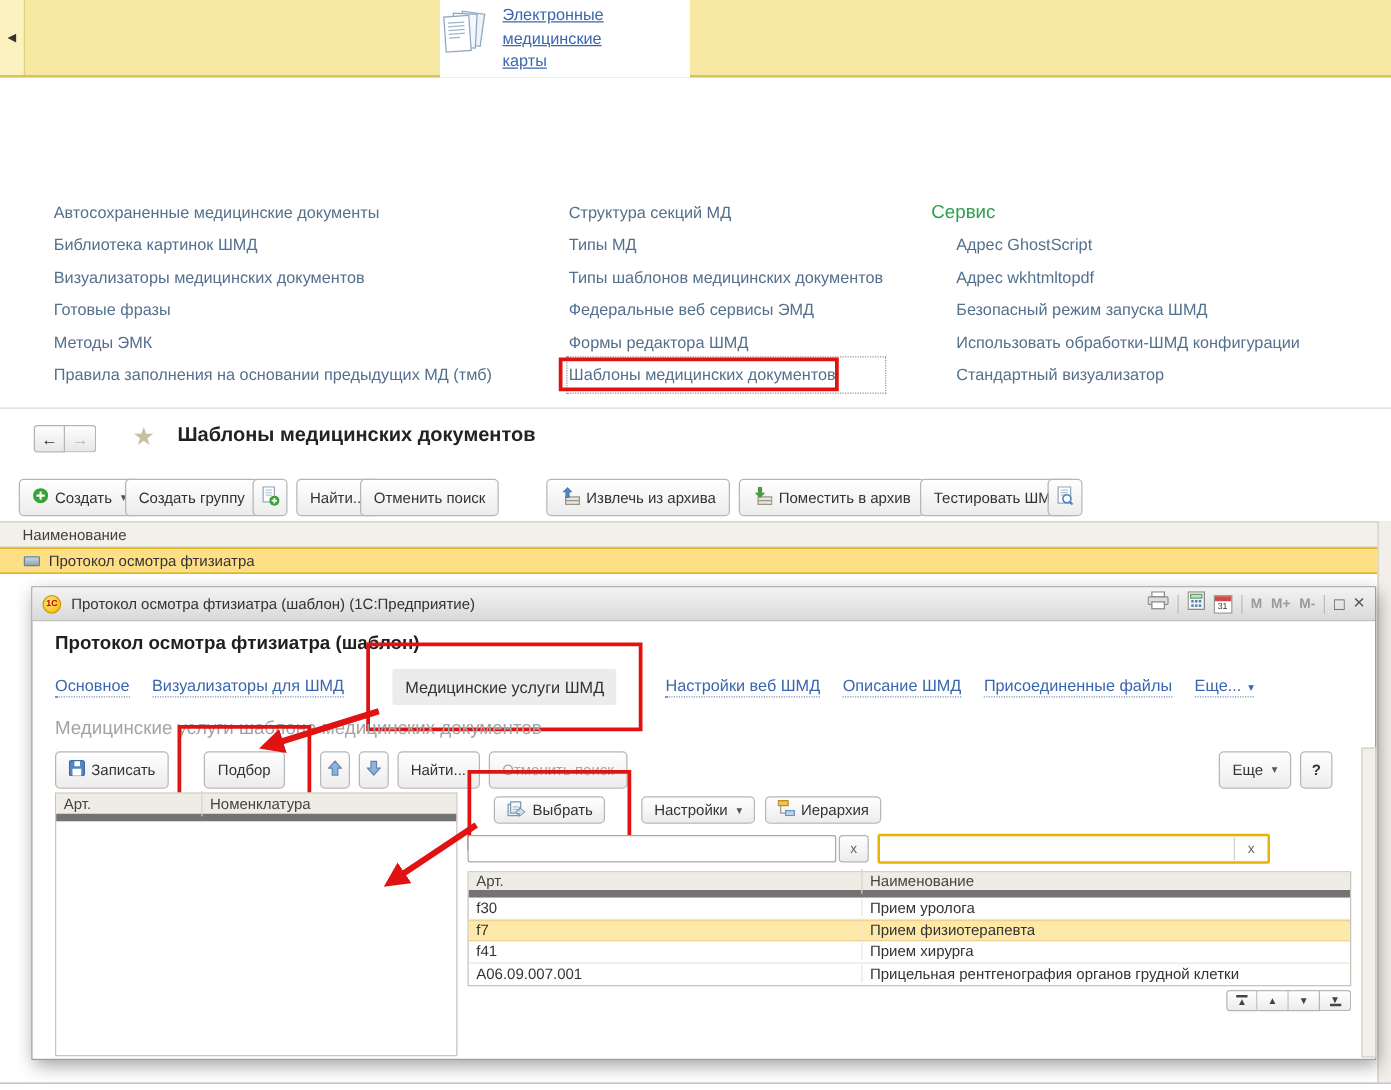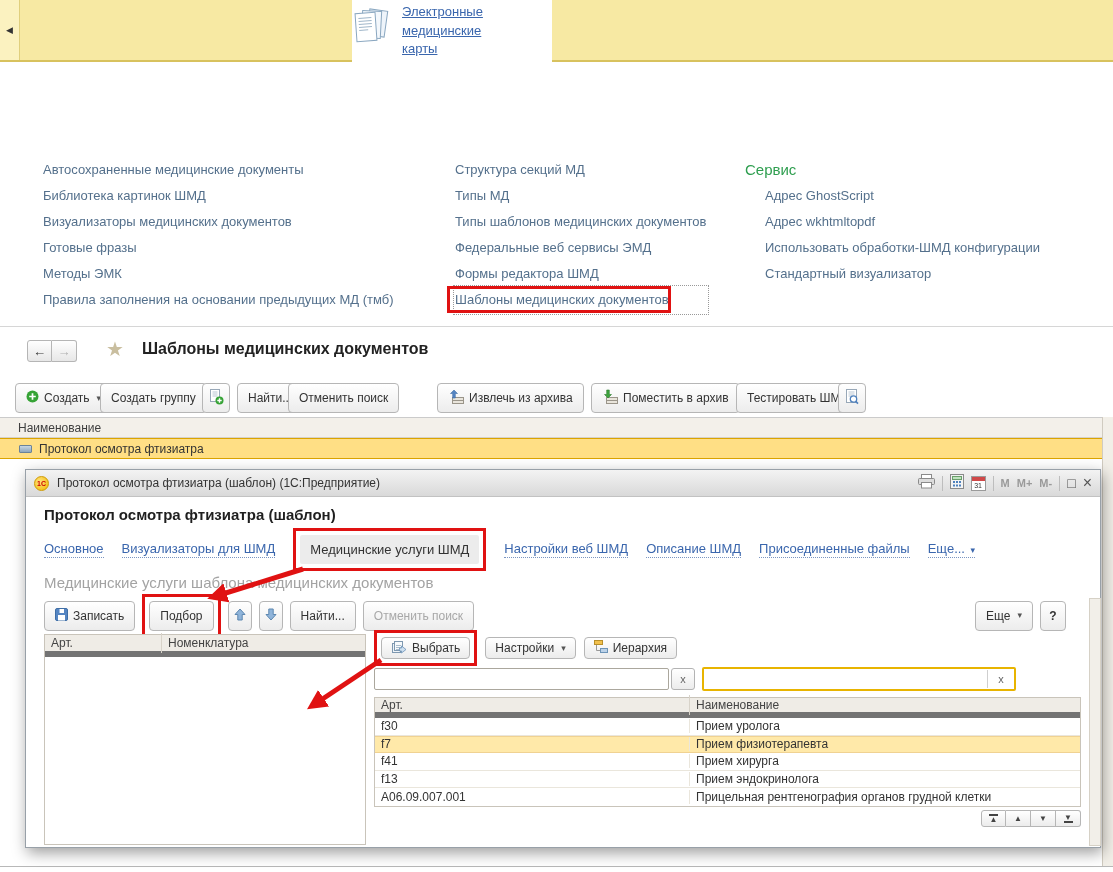--- a/index.html
+++ b/index.html
@@ -49,21 +49,21 @@
   .tbsep{width:1px;height:15px;background:#bdbdbd}
   .mbtn{font-size:11px;font-weight:bold;color:#9a9a9a;cursor:pointer}
   .winbtn{font-size:14px;color:#555;cursor:pointer;line-height:1}
   .logo1c{width:15px;height:15px;border-radius:50%;background:radial-gradient(circle at 35% 35%,#ffe27a,#f2b800);
           border:1px solid #cf9a00;display:flex;align-items:center;justify-content:center;
           font-size:7px;font-weight:bold;color:#c00}
   #dlgheading{font-size:15px;font-weight:bold;color:#1f1f1f}
   .tabs{display:flex;align-items:center;gap:18px;font-size:13px}
   .tab{color:#3a66ad;text-decoration:none;border-bottom:1px dotted #7a95c2;padding-bottom:1px;white-space:nowrap;cursor:pointer}
   .tab-active{background:#ececec;padding:7px 10px;border-radius:2px;color:#333;border-bottom:none;cursor:pointer;white-space:nowrap}
-  .redframe{border:3px solid #e01212;padding:4px;display:inline-flex;align-items:flex-end;background:transparent}
+  .redframe{border:3px solid #e01212;padding:18px;display:inline-flex;align-items:flex-end;background:transparent}
   #dlgsubtitle{font-size:15px;color:#a3a3a3;white-space:nowrap}
   
   .grid{border:1px solid #c9c4ba;background:#fff}
   .gridhead{display:flex;background:#efece6;border-bottom:6px solid #737373;font-size:12px;color:#444}
   .gridhead .c{padding:3px 6px;white-space:nowrap}
   .gridrow{display:flex;font-size:12px;color:#333;border-bottom:1px solid #eae6dc;height:17.5px;align-items:center;cursor:pointer}
   .gridrow .c{padding:0 6px;white-space:nowrap;overflow:hidden}
   .cb{border-right:1px solid #d8d3c9}
   .rb{border-right:1px solid #eae6dc}
   .hl{background:#ffe9a9;border-top:1px solid #f0d292;border-bottom:1px solid #f0d292}
@@ -135,20 +135,21 @@
     <a class="menu-link">Типы шаблонов медицинских документов</a>
     <a class="menu-link">Федеральные веб сервисы ЭМД</a>
     <a class="menu-link">Формы редактора ШМД</a>
     <a class="menu-link focused">Шаблоны медицинских документов</a>
   </div>
   <div class="abs" style="left:745px;top:157px">
     <div class="menu-head">Сервис</div>
     <div style="padding-left:20px">
       <a class="menu-link">Адрес GhostScript</a>
       <a class="menu-link">Адрес wkhtmltopdf</a>
+      <a class="menu-link">Безопасный режим запуска ШМД</a>
       <a class="menu-link">Использовать обработки-ШМД конфигурации</a>
       <a class="menu-link">Стандартный визуализатор</a>
     </div>
   </div>
 
   <div class="abs" id="sep1"></div>
 
   <div class="abs" style="left:27px;top:340px">
     <span class="navbtn" id="navback">
         <span>←</span>
@@ -372,24 +373,20 @@
           <span class="c" style="flex:1">Прием уролога</span>
         </div>
         <div class="gridrow hl">
           <span class="c rb" style="width:315px">f7</span>
           <span class="c" style="flex:1">Прием физиотерапевта</span>
         </div>
         <div class="gridrow">
           <span class="c rb" style="width:315px">f41</span>
           <span class="c" style="flex:1">Прием хирурга</span>
         </div>
-        <div class="gridrow">
-          <span class="c rb" style="width:315px">f13</span>
-          <span class="c" style="flex:1">Прием эндокринолога</span>
-        </div>
         <div class="gridrow" style="border-bottom:none">
           <span class="c rb" style="width:315px">A06.09.007.001</span>
           <span class="c" style="flex:1">Прицельная рентгенография органов грудной клетки</span>
         </div>
       </div>
 
       <div style="display:flex;justify-content:flex-end;margin-top:3px">
         <span class="nav-btn">
             <i class="bar"></i>
             <span class="g">▲</span>

